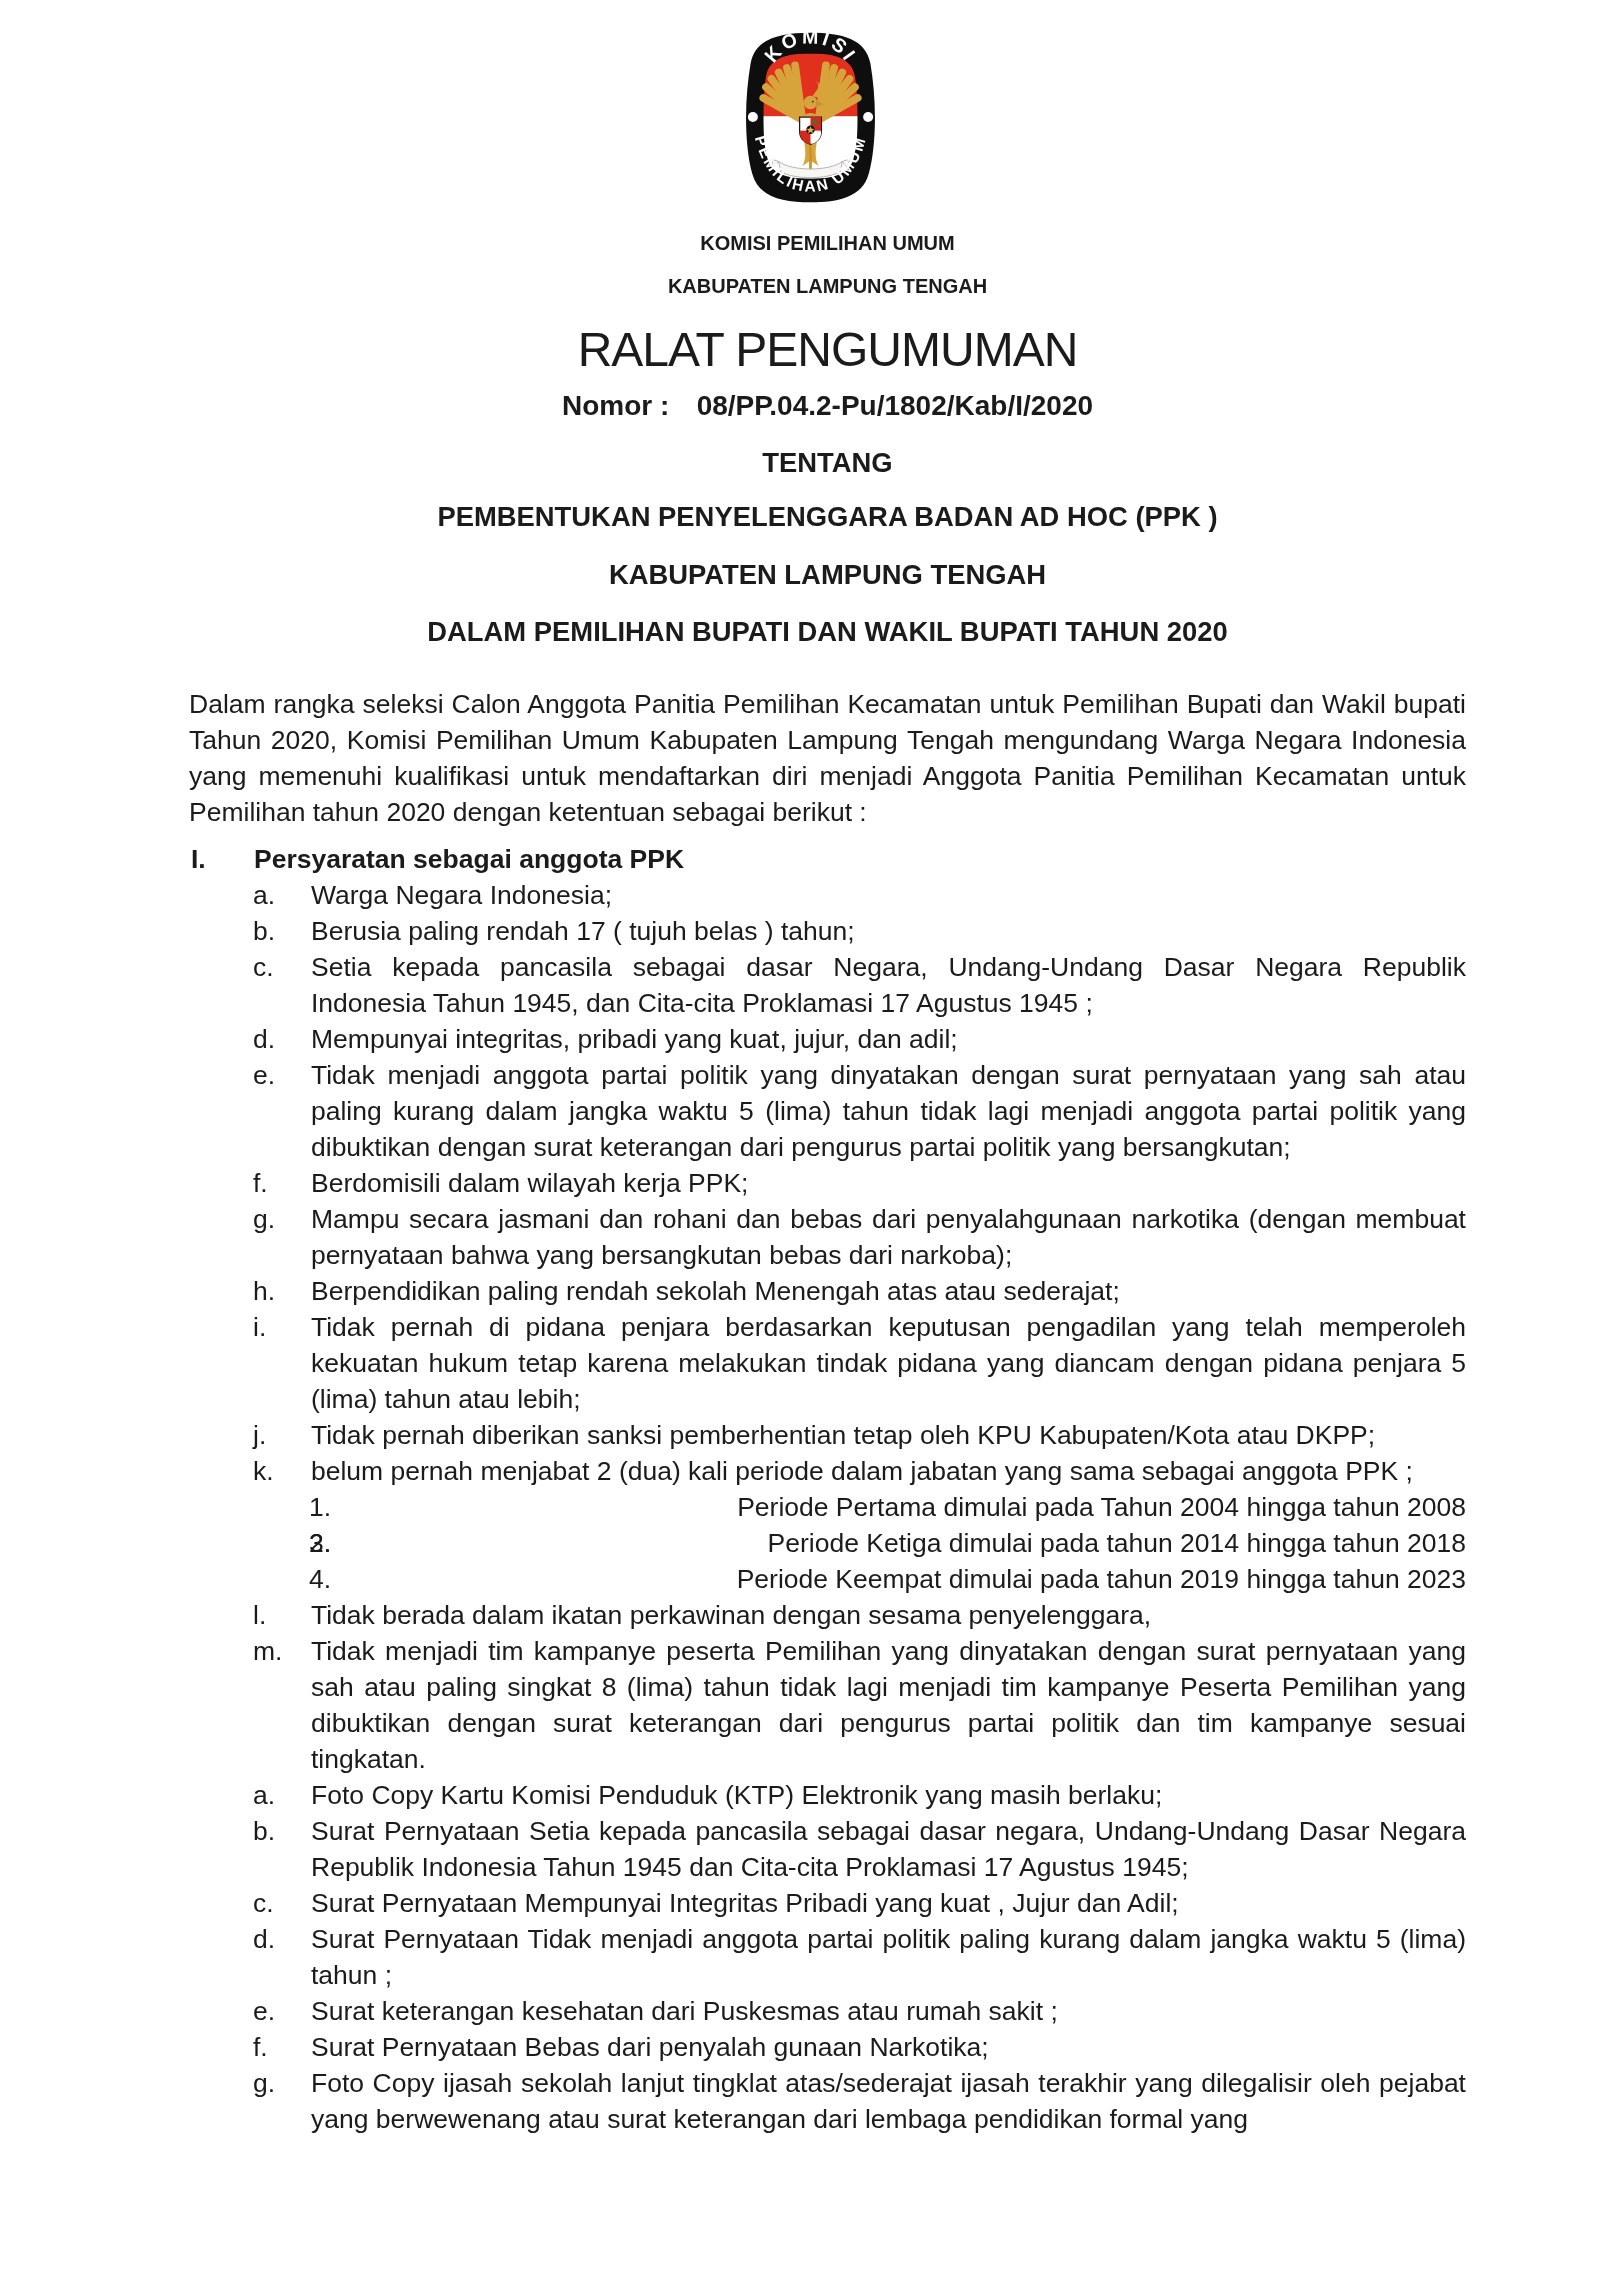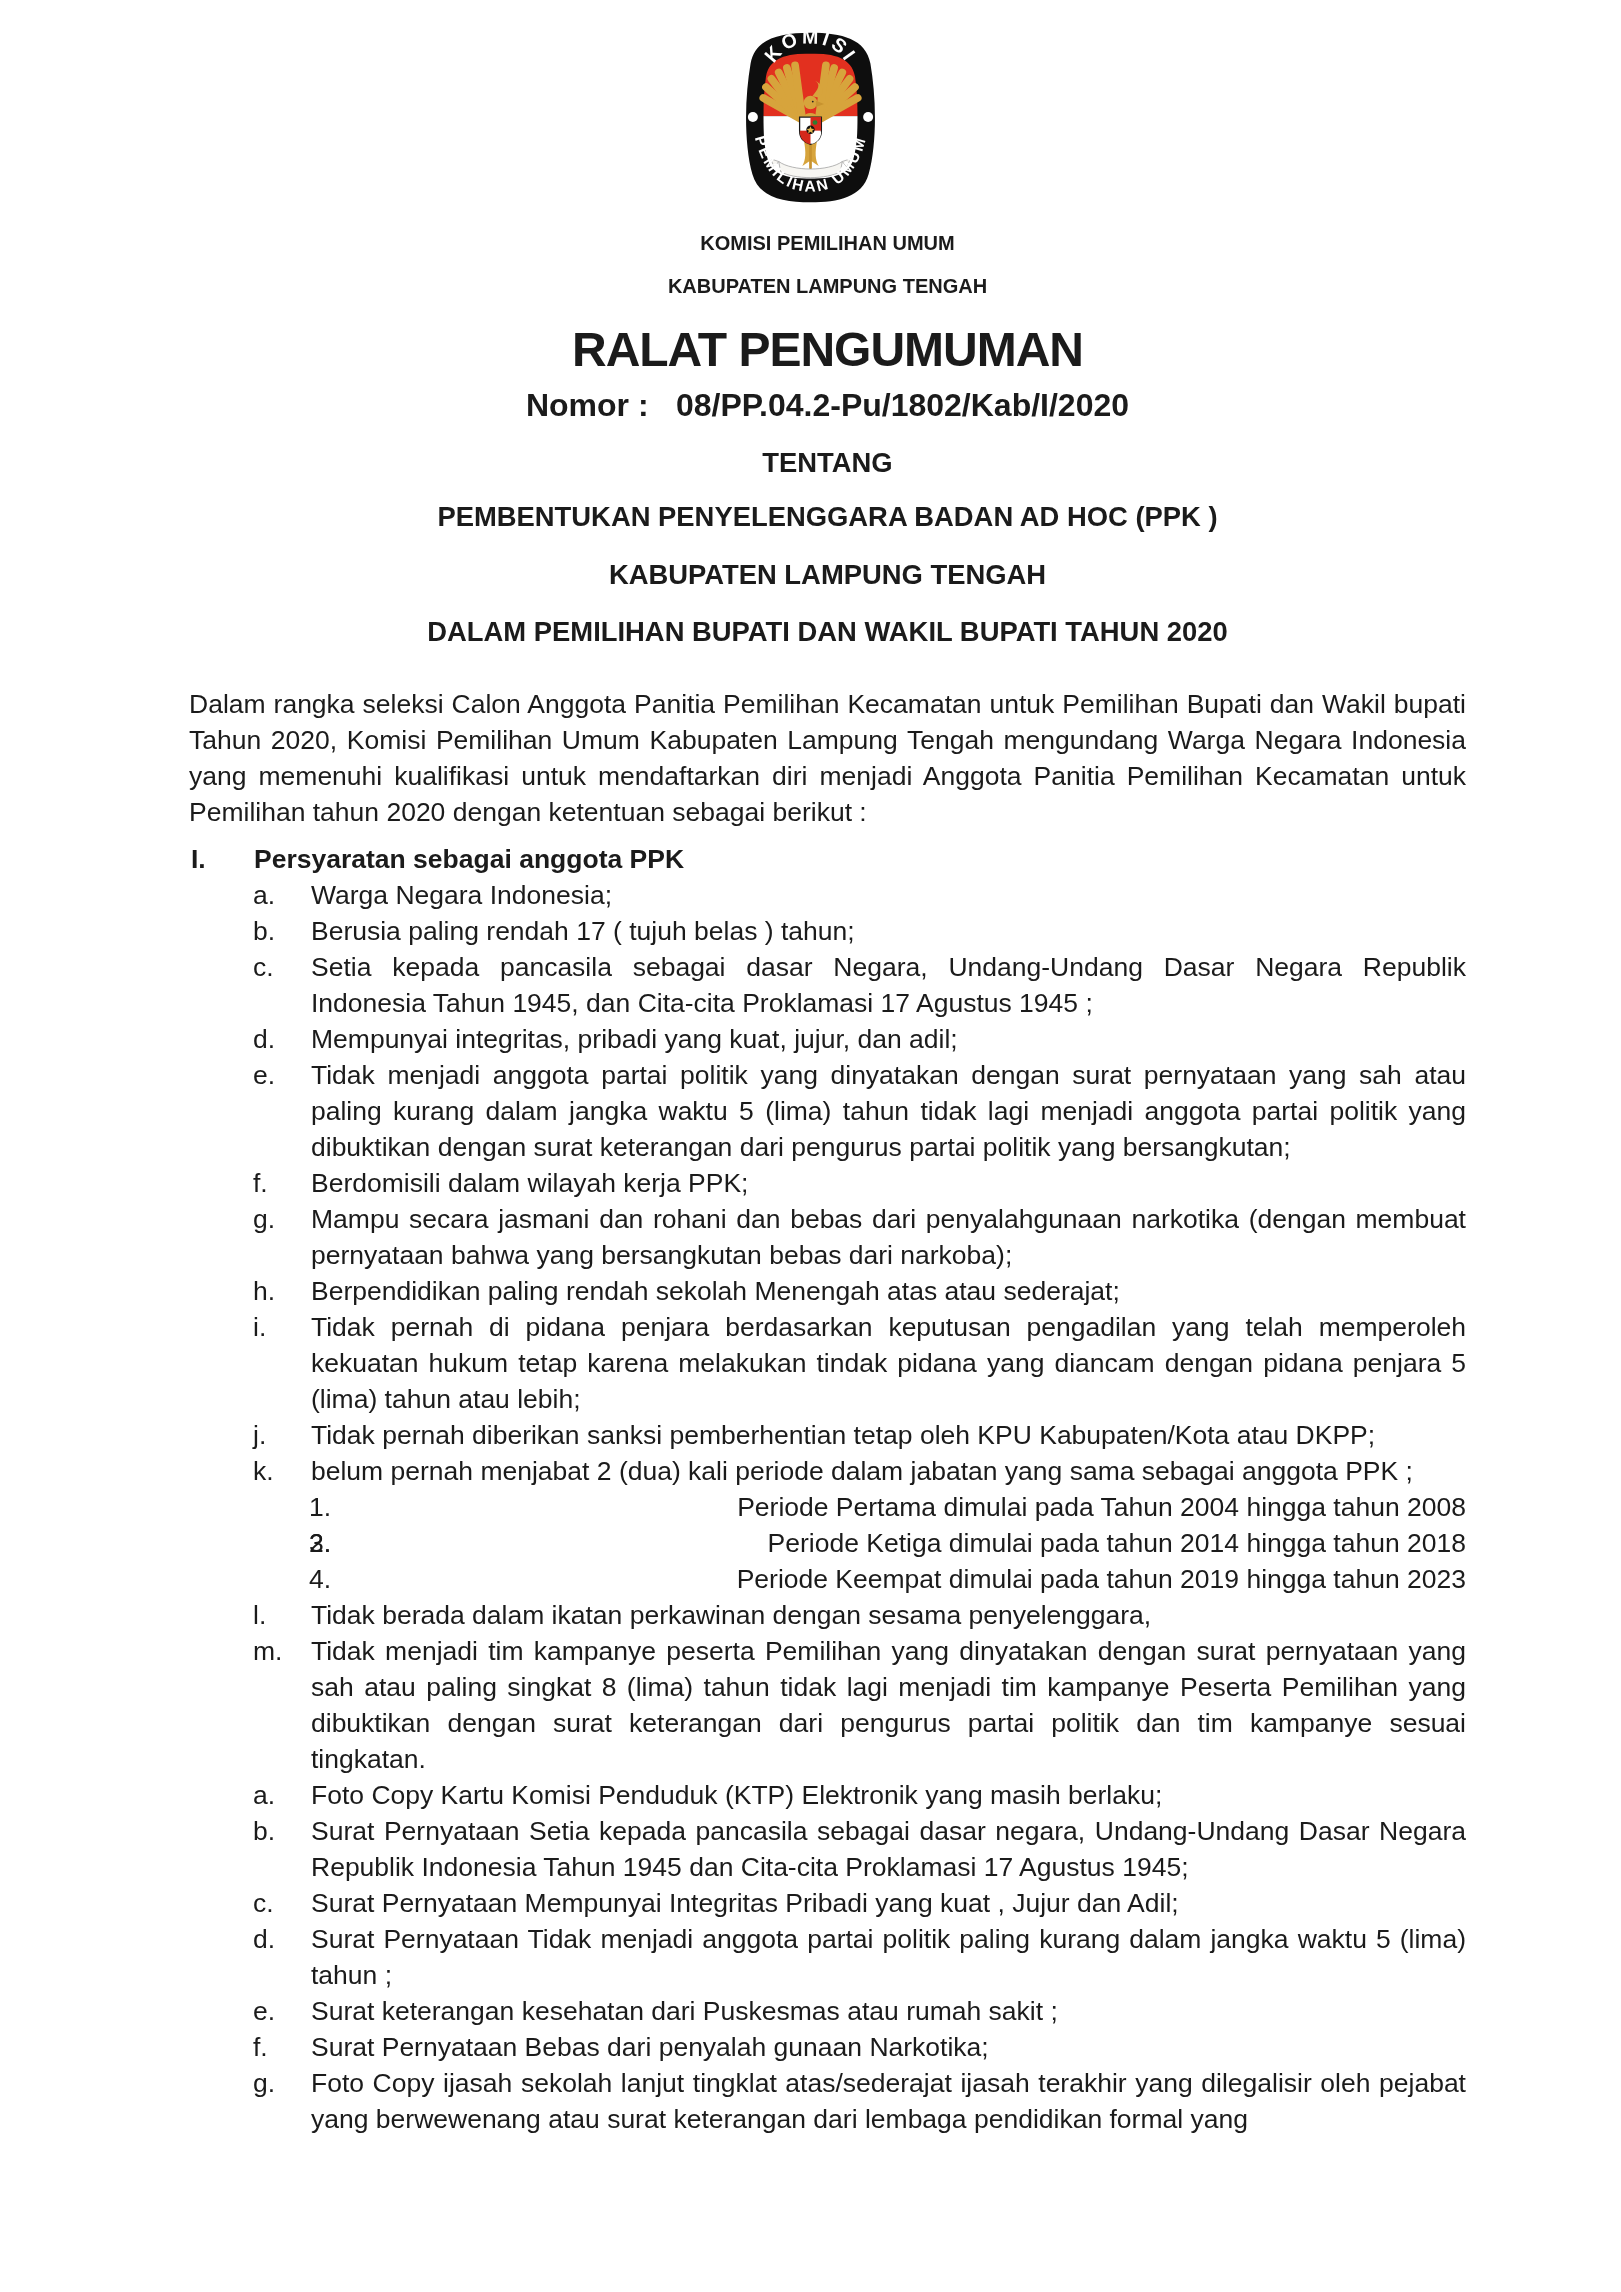--- a/index.html
+++ b/index.html
@@ -9,22 +9,22 @@
     background:#ffffff;
     overflow:hidden;
     font-family:"Liberation Sans",sans-serif;
     color:#1b1b1b;
   }
   .content{margin-left:189px;margin-right:155px;}
   .header{text-align:center;}
   .logo-wrap{padding-top:29px;text-align:center;}
   .h-org{font-size:20px;font-weight:700;line-height:43px;}
   .h-org-first{margin-top:11.8px;}
-  .h-title{font-size:48px;font-weight:700;letter-spacing:-1px;margin-top:15.7px;line-height:53px;}
-  .h-nomor{font-size:32px;font-weight:700;margin-top:12.7px;line-height:33px;}
+  .h-title{font-size:48px;font-weight:400;letter-spacing:-1px;margin-top:15.7px;line-height:53px;}
+  .h-nomor{font-size:28px;font-weight:700;margin-top:12.7px;line-height:33px;}
   .h-nomor .val{margin-left:27.4px;}
   .h-tentang{font-size:27.4px;font-weight:700;margin-top:24.5px;line-height:31px;}
   .h-subject{font-size:27.4px;font-weight:700;line-height:36px;margin-top:21.6px;}
   .intro{margin-top:36px;font-size:26.5px;line-height:36px;text-align:justify;}
   .sec{position:relative;padding-left:65px;font-weight:700;font-size:26.5px;line-height:36px;margin-top:10.8px;}
   .sec .mk1{position:absolute;left:2px;}
   .sec2-gap{margin-top:13.7px;margin-bottom:16.7px;}
   .li{position:relative;padding-left:122px;font-size:26.5px;line-height:36px;}
   .li .mk{position:absolute;left:64px;top:0;}
   .li .t{text-align:justify;}

